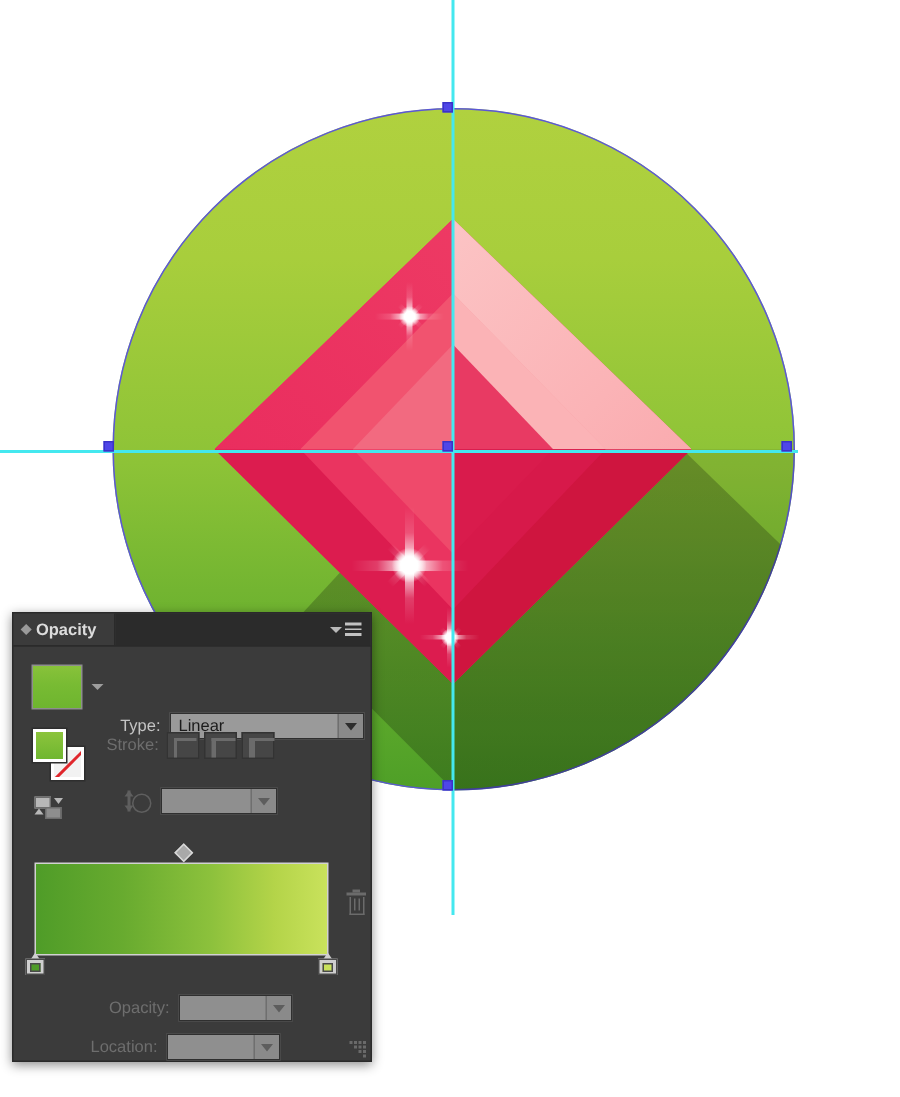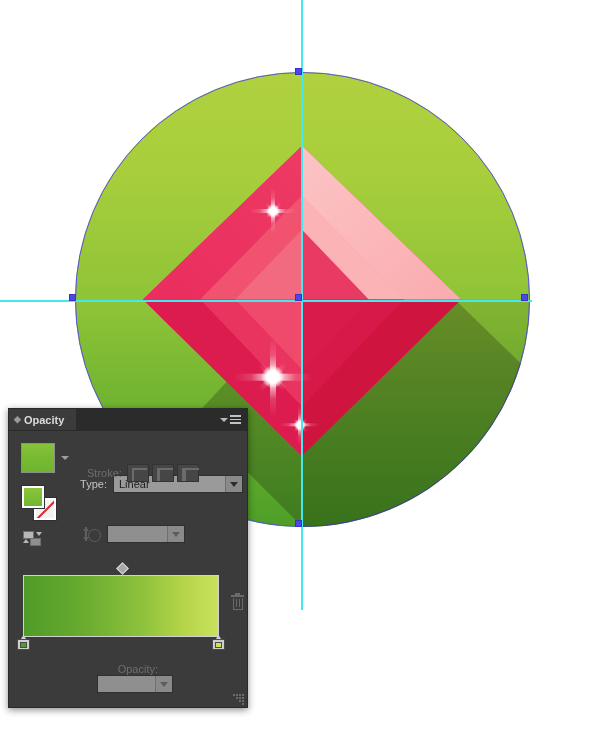--- a/index.html
+++ b/index.html
@@ -318,21 +318,21 @@
     </div>
 
     <div class="row" style="left:64px;top:16px;width:172px;margin-top:28px;">
       <span class="lbl" style="width:34px;">Type:</span>
       <div class="combo" style="width:130px;margin-left:6px;">
         <span class="val">Linear</span>
         <span class="arrow"></span>
       </div>
     </div>
 
-    <div class="row" style="left:62px;top:33px;width:172px;margin-left:16px;">
+    <div class="row" style="left:62px;top:57px;width:172px;">
       <span class="lbl dim" style="width:34px;">Stroke:</span>
       <div class="strokebtns" style="margin-left:6px;">
         <div class="sbtn b1"></div>
         <div class="sbtn b2"></div>
         <div class="sbtn b3"></div>
       </div>
     </div>
 
 
     <div class="row" style="left:74px;top:94px;width:160px;">
@@ -359,28 +359,35 @@
         <div class="head"></div>
       <div class="chip" style="background:#c9e25c;"></div>
     </div>
 
     <div class="trash">
       <div class="hdl"></div>
         <div class="lid"></div>
         <div class="body"></div>
     </div>
 
-    <div class="row" style="left:28px;top:232px;width:190px;flex-direction:column;">
+    <div class="row" style="left:52px;top:232px;width:190px;">
       <span class="lbl dim" style="width:52px;">Opacity:</span>
       <div class="combo disabled" style="width:76px;margin-left:6px;">
         <span class="val"></span>
         <span class="arrow"></span>
       </div>
     </div>
 
+    <div class="row" style="left:44px;top:258px;width:190px;">
+      <span class="lbl dim" style="width:52px;">Location:</span>
+      <div class="combo disabled" style="width:76px;margin-left:6px;">
+        <span class="val"></span>
+        <span class="arrow"></span>
+      </div>
+    </div>
 
     <div class="resize-grip">
         <i style="right: 0px; bottom: 0px;"></i>
         <i style="right: 0px; bottom: 3px;"></i>
         <i style="right: 3px; bottom: 3px;"></i>
         <i style="right: 0px; bottom: 6px;"></i>
         <i style="right: 3px; bottom: 6px;"></i>
         <i style="right: 6px; bottom: 6px;"></i>
         <i style="right: 0px; bottom: 9px;"></i>
         <i style="right: 3px; bottom: 9px;"></i>

